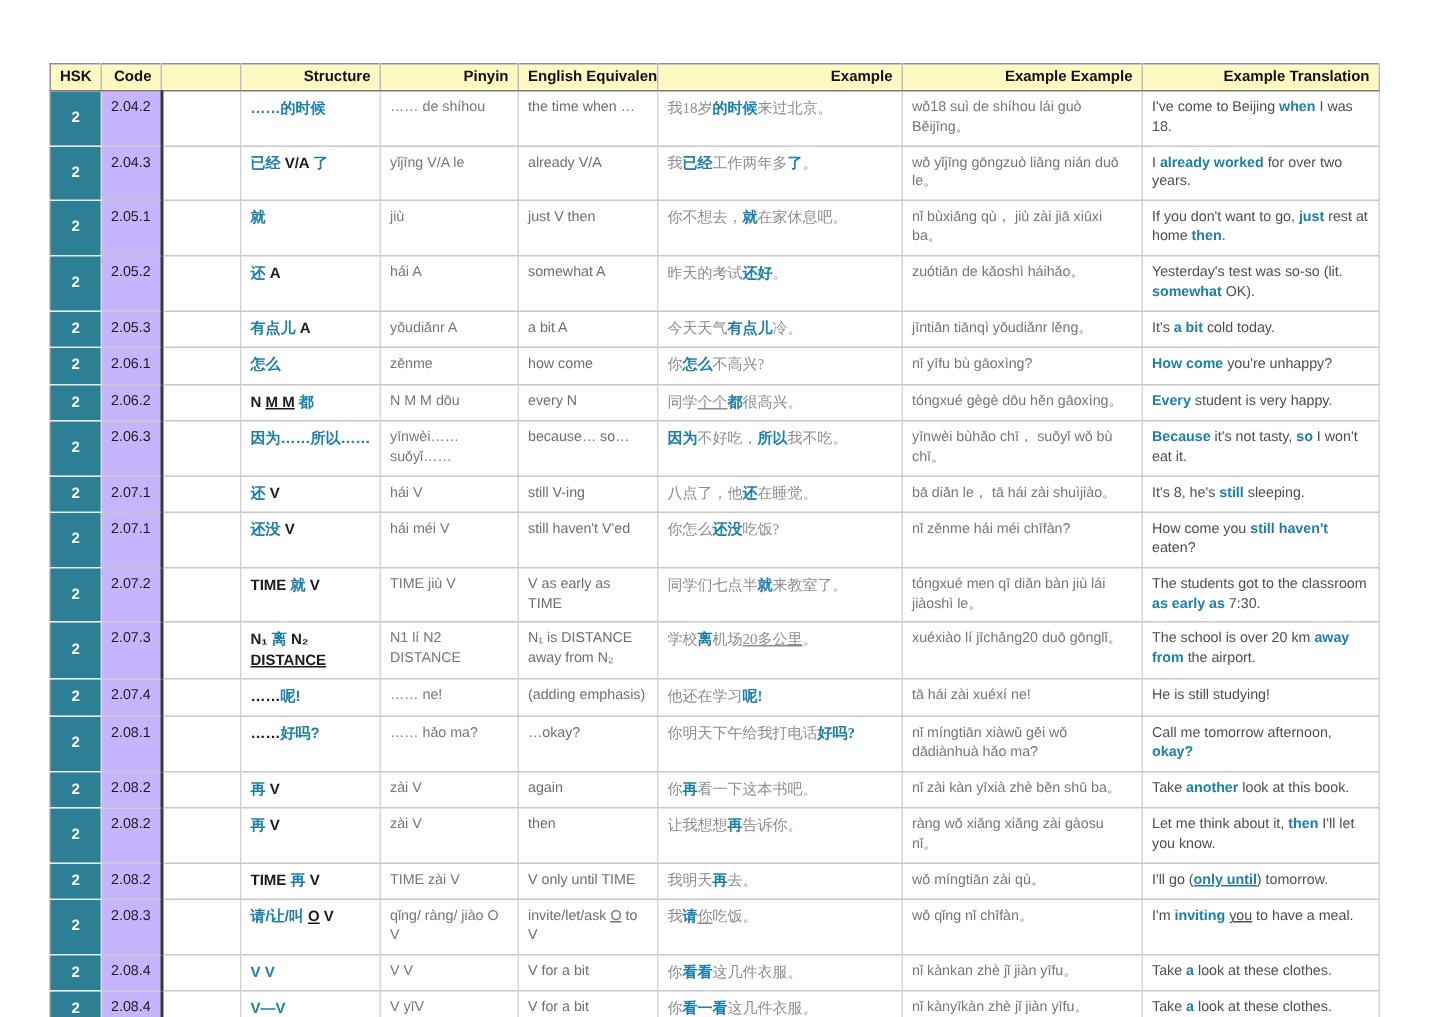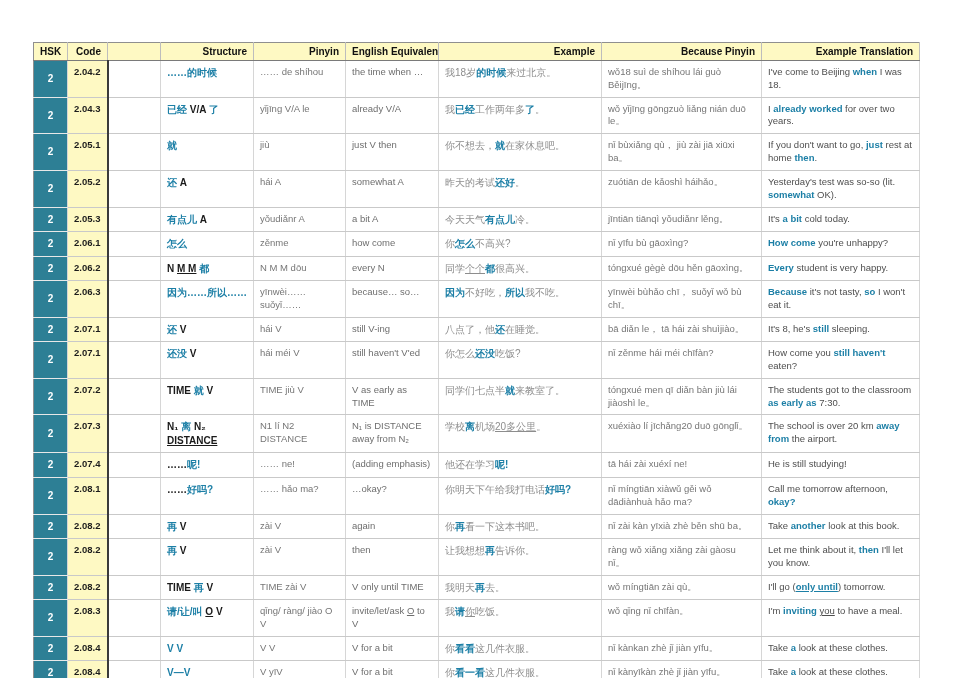--- a/index.html
+++ b/index.html
@@ -43,37 +43,37 @@
   td.hsk {
     background: #2d7f95;
     color: #ffffff;
     font-weight: bold;
     font-size: 10px;
     text-align: center;
     vertical-align: middle;
     border-bottom: 1px solid #e8e8e8;
   }
   td.code {
-    background: #fef9c3;
+    background: #c4b5fd;
     color: #1c1c1c;
-    font-weight: bold;
+    font-weight: normal;
     font-size: 9.5px;
   }
   td.note {
     background: #ffffff;
     border-left: 2px solid #3a3a3a;
   }
   td.structure {
     font-weight: bold;
     color: #1a1a1a;
     font-size: 10px;
   }
   td.pinyin   { color: #767676; margin-left: 32px; }
   td.english  { color: #6e6e6e; margin-top: 34px; }
-  td.example  { color: #8d8d8d; font-size: 10px; }
+  td.example  { color: #8d8d8d; font-size: 10px; font-family: Liberation Serif, serif; }
   td.expinyin { color: #767676; }
   td.trans    { color: #4e4e4e; }
   .hl { color: #1c7fa6; font-weight: bold; }
   .u  { text-decoration: underline; text-underline-offset: 1px; }
   .hl.u { color: #1c7fa6; font-weight: bold; text-decoration: underline; }
 </style>
 </head>
 <body>
 
 <div class="table-wrap">
@@ -91,21 +91,21 @@
     </colgroup>
     <thead>
       <tr>
         <th>HSK</th>
         <th>Code</th>
         <th></th>
         <th>Structure</th>
         <th>Pinyin</th>
         <th>English Equivalent</th>
         <th>Example</th>
-        <th>Because Pinyin</th>
+        <th>Example Example</th>
         <th>Example Translation</th>
       </tr>
     </thead>
     <tbody>
         <tr>
           <td class="hsk">2</td>
           <td class="code">2.04.2</td>
           <td class="note"></td>
           <td class="structure"><span class="hl">……的时候</span></td>
           <td class="pinyin">…… de shíhou</td>

